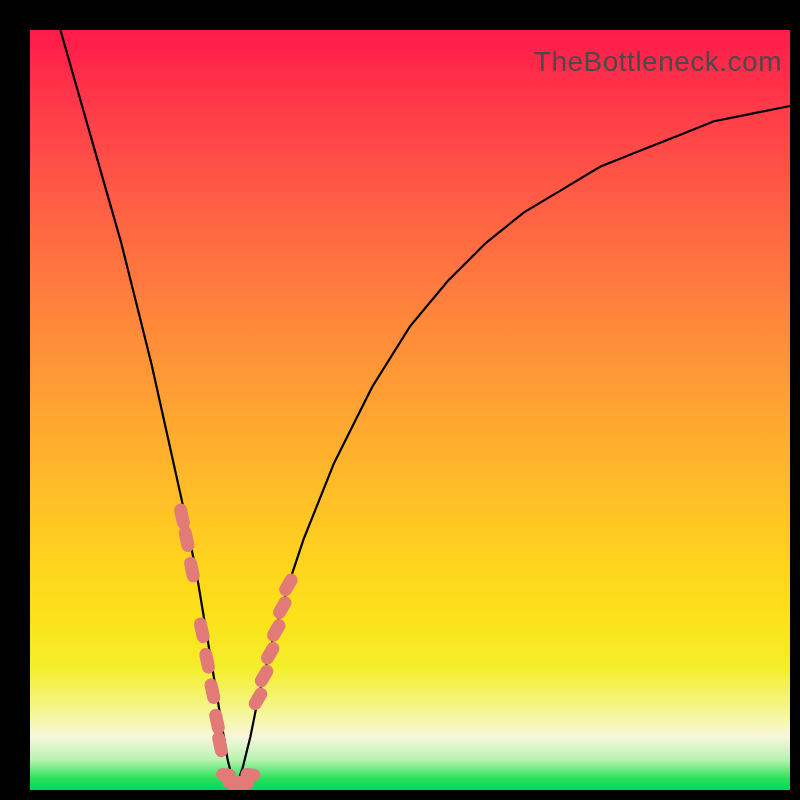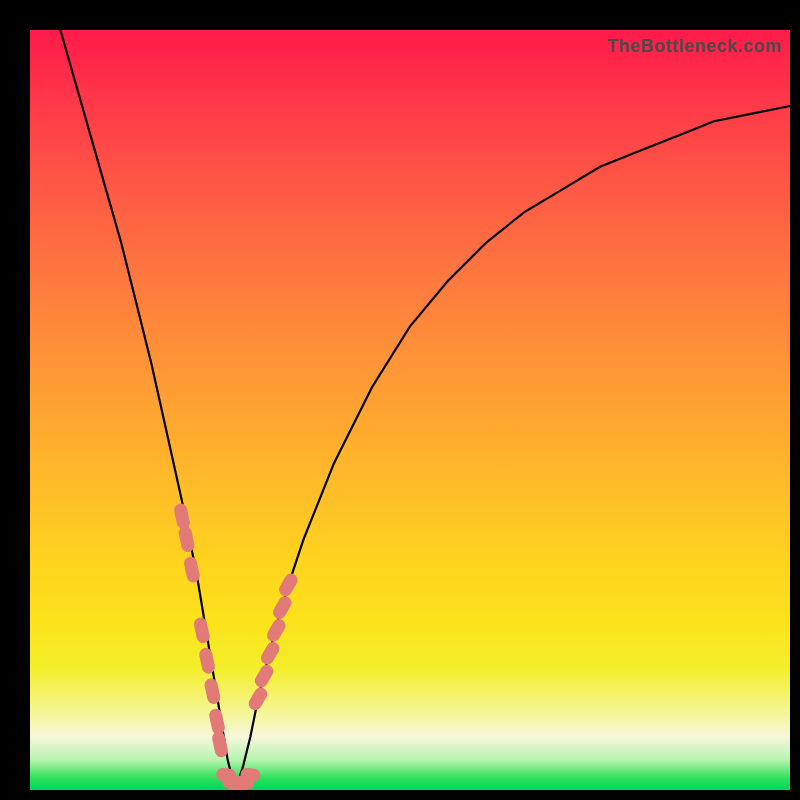--- a/index.html
+++ b/index.html
@@ -35,25 +35,25 @@
       #f4ee2b 84%,
       #f5f69a 90%,
       #f7f7db 93%,
       #b8f3b0 96%,
       #2be05a 98.5%,
       #00d860 100%
     );
   }
   .watermark {
     position: absolute;
-    top: 6px;
+    top: 16px;
     right: 8px;
     color: #4a4a4a;
-    font-size: 18px;
-    font-weight: 700;
+    font-size: 28px;
+    font-weight: 400;
     letter-spacing: 0.5px;
     user-select: none;
   }
   svg.curves {
     position: absolute;
     left: 0;
     top: 0;
     width: 760px;
     height: 760px;
   }

